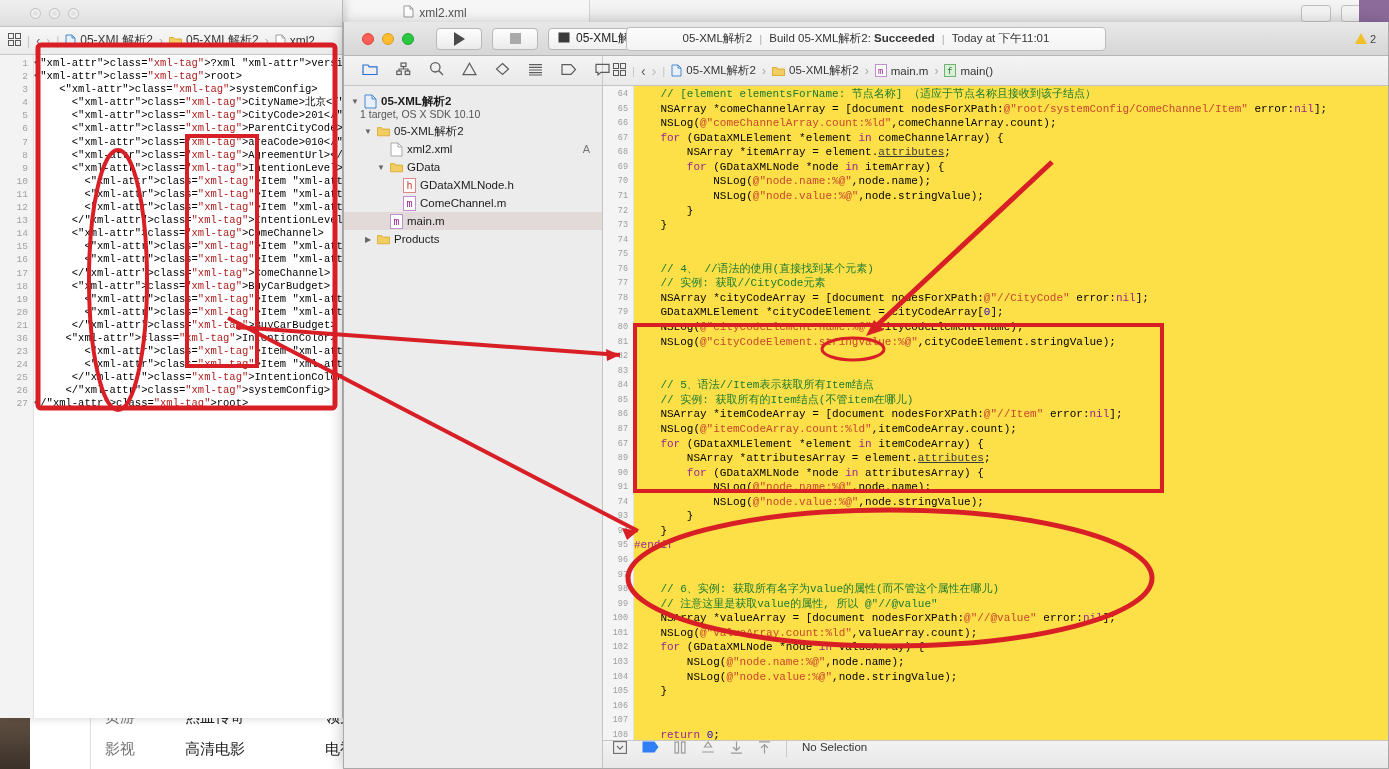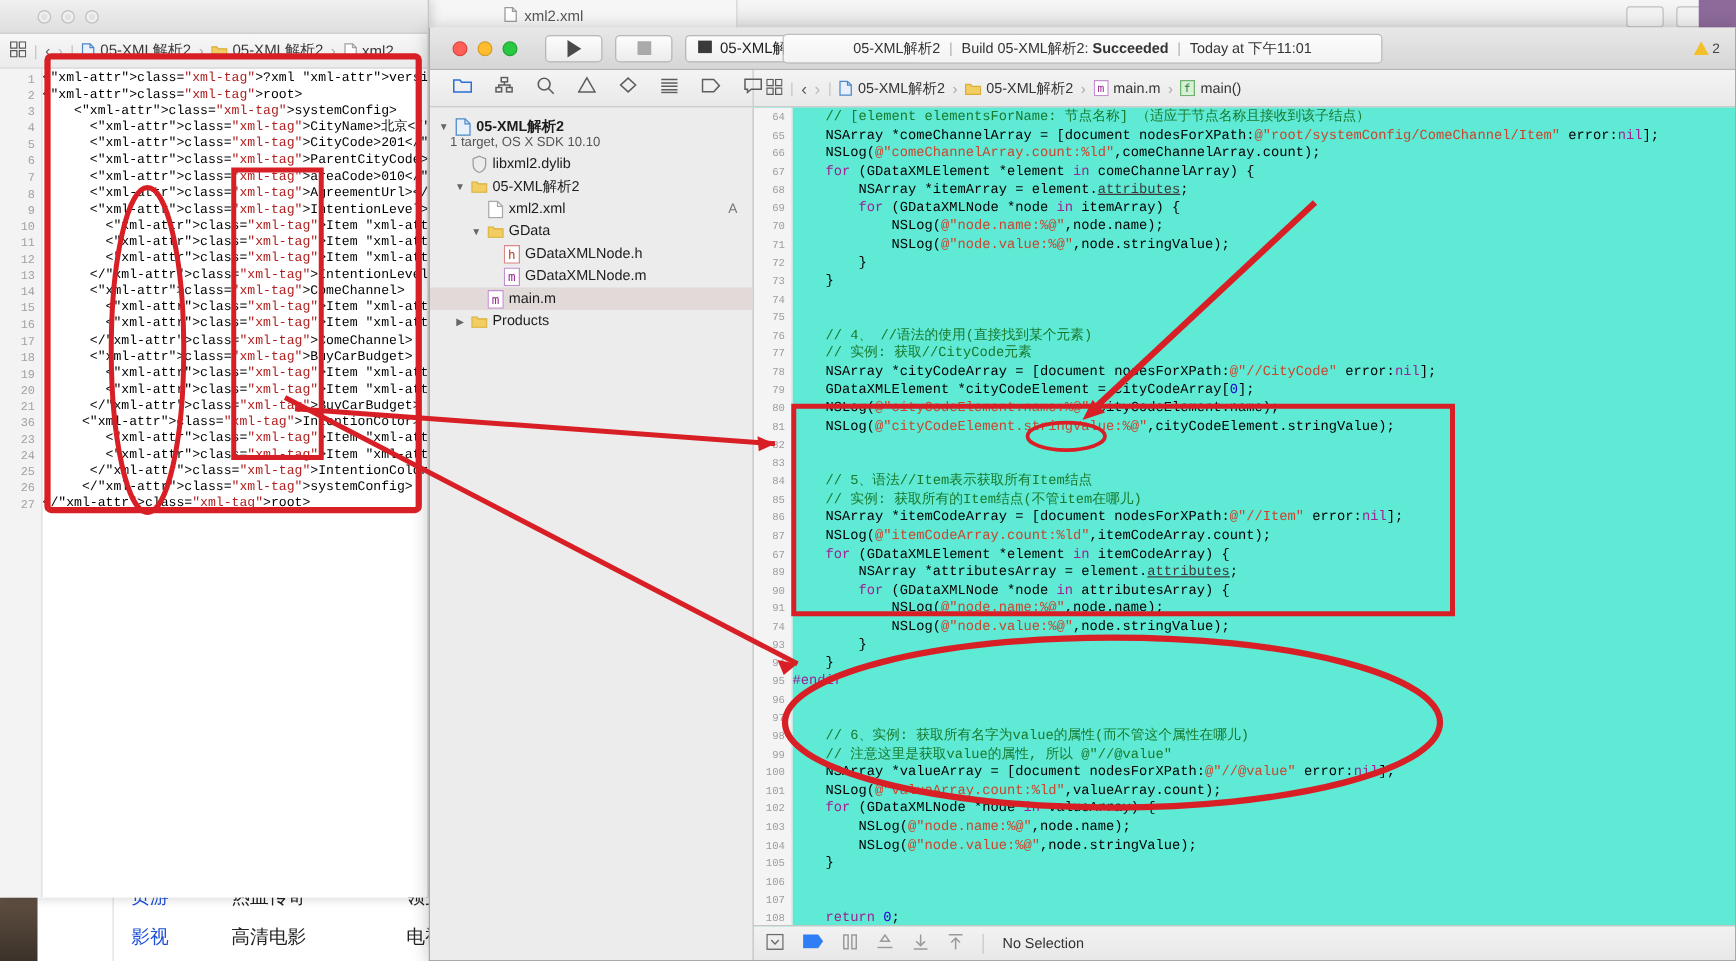--- a/index.html
+++ b/index.html
@@ -47,21 +47,21 @@
 
   
   #bg-page-body { position:absolute; left:0; top:700px; width:1389px; height:69px; background:#fff; }
   #bg-sidebar-photo { position:absolute; left:0; top:700px; width:30px; height:69px;
      background:linear-gradient(#6e5b4b,#3b3129); }
   #bg-portal {
     position:absolute; left:60px; top:700px; width:1329px; height:69px;
     background:#ffffff; border-top:1px solid #e3e3e3;
   }
   .portal-row { display:flex; align-items:center; height:32px; padding-left:45px; font-size:15px; color:#222; }
-  .portal-cat { width:80px; color:#1d4ed8; }
+  .portal-cat { width:80px; color:#737373; }
   .portal-link { width:140px; }
   #bg-portal-divider { position:absolute; left:90px; top:700px; width:1px; height:69px; background:#e0e0e0; }
 
   
   #xml-window {
     position:absolute; left:0; top:0; width:343px; height:718px;
     background:#ffffff; border-right:1px solid #b9b9b9;
     box-shadow:2px 0 9px rgba(0,0,0,.18);
     overflow:hidden;
   }
@@ -157,41 +157,41 @@
     width:259px; background:#ececec; border-right:1px solid #c3c3c3;
     padding-top:6px; font-size:11.5px; color:#1c1c1c; overflow:hidden;
   }
   .nav-row { display:flex; align-items:center; height:18px; padding-left:8px; gap:4px; white-space:nowrap; }
   .nav-row.selected { background:#e2d9d9; }
   .disc { width:10px; text-align:center; color:#666; font-size:8px; }
   .nav-sub { font-size:10.5px; color:#555; padding-left:16px; margin-top:-2px; margin-bottom:2px; }
   .nav-badge { margin-left:auto; padding-right:12px; color:#777; font-size:11px; }
   .fi { width:13px;height:15px; display:inline-block; position:relative; flex:none; }
 
-  #xc-editor { flex:1; position:relative; background:#5eead4; overflow:hidden; }
+  #xc-editor { flex:1; position:relative; background:#fde047; overflow:hidden; }
   #xc-gutter {
     position:absolute; left:0; top:0; width:31px; height:calc(100% - 28px);
     background:#f4f4f4; border-right:1px solid #e2e2e2; text-align:right; padding-top:1px;
   }
   .xc-lnum { font-family:"Liberation Mono", monospace; font-size:8.5px; color:#9d9d9d;
              line-height:14.57px; padding-right:5px; }
   #xc-code {
     position:absolute; left:31px; top:1px; right:0;
     font-family:"Liberation Mono", monospace; font-size:11px;
     line-height:14.57px; color:#000; white-space:pre;
   }
   .c-com  { color:#1a7a2e; }
   .c-str  { color:#c9462e; }
   .c-kw   { color:#9b2393; }
   .c-num  { color:#1c00cf; }
   .c-prop { color:#3c3c3c; text-decoration:underline; }
   #xc-statusbar {
     position:absolute; left:0; bottom:0; width:100%; height:28px;
     background:linear-gradient(#f2f2f2,#e8e8e8); border-top:1px solid #c6c6c6;
-    display:flex; align-items:center; gap:15px; padding-left:10px;
+    display:flex; gap:15px; padding-left:10px;
     font-size:11.5px; color:#333;
   }
   .sb-ico { color:#7a7a7a; }
   #sb-sep { width:1px; height:16px; background:#c8c8c8; }
 
   
   #annot { position:absolute; inset:0; pointer-events:none; }
 </style>
 </head>
 <body>
@@ -461,27 +461,20 @@
         <div class="nav-row" style="padding-left:6px">
           <span class="disc">▼</span>
           <svg class="fi" viewBox="0 0 13 15">
             <path d="M1 1h7l4 4v9H1z" fill="#e8f1fb" stroke="#4b87c9"></path>
             <path d="M8 1v4h4" fill="none" stroke="#4b87c9"></path>
           </svg>
           <span style="font-weight:bold;">05-XML解析2</span>
         </div>
         <div class="nav-sub">1 target, OS X SDK 10.10</div>
         <div class="nav-row" style="padding-left:19px">
-          <span class="disc"></span>
-          <svg class="fi" viewBox="0 0 13 15">
-            <path d="M6.5 1l5 2v5c0 3-2.5 5.5-5 6-2.5-.5-5-3-5-6V3z" fill="#ececec" stroke="#9a9a9a"></path>
-          </svg>
-          <span style="">libxml2.dylib</span>
-        </div>
-        <div class="nav-row" style="padding-left:19px">
           <span class="disc">▼</span>
           <svg class="fi" viewBox="0 0 14 12">
             <path d="M0.5 1.8h4.4l1.1 1.6h7.5v7.2h-13z" fill="#f2cd63" stroke="#d9ae34"></path>
           </svg>
           <span style="">05-XML解析2</span>
         </div>
         <div class="nav-row" style="padding-left:32px">
           <span class="disc"></span>
           <svg class="fi" viewBox="0 0 13 15">
             <path d="M1 1h7l4 4v9H1z" fill="#fff" stroke="#a8a8a8"></path>
@@ -504,21 +497,21 @@
             <text x="6.4" y="11" font-size="10" fill="#c0392b" text-anchor="middle" font-family="monospace">h</text>
           </svg>
           <span style="">GDataXMLNode.h</span>
         </div>
         <div class="nav-row" style="padding-left:45px">
           <span class="disc"></span>
           <svg class="fi" viewBox="0 0 13 15">
             <rect x="0.5" y="0.5" width="12" height="14" fill="#fff" stroke="#c28fd0"></rect>
             <text x="6.4" y="11" font-size="10" fill="#9b2393" text-anchor="middle" font-family="monospace">m</text>
           </svg>
-          <span style="">GDataXMLNode.m</span>
+          <span style="">ComeChannel.m</span>
         </div>
         <div class="nav-row selected" style="padding-left:32px">
           <span class="disc"></span>
           <svg class="fi" viewBox="0 0 13 15">
             <rect x="0.5" y="0.5" width="12" height="14" fill="#fff" stroke="#c28fd0"></rect>
             <text x="6.4" y="11" font-size="10" fill="#9b2393" text-anchor="middle" font-family="monospace">m</text>
           </svg>
           <span style="">main.m</span>
         </div>
         <div class="nav-row" style="padding-left:19px">

